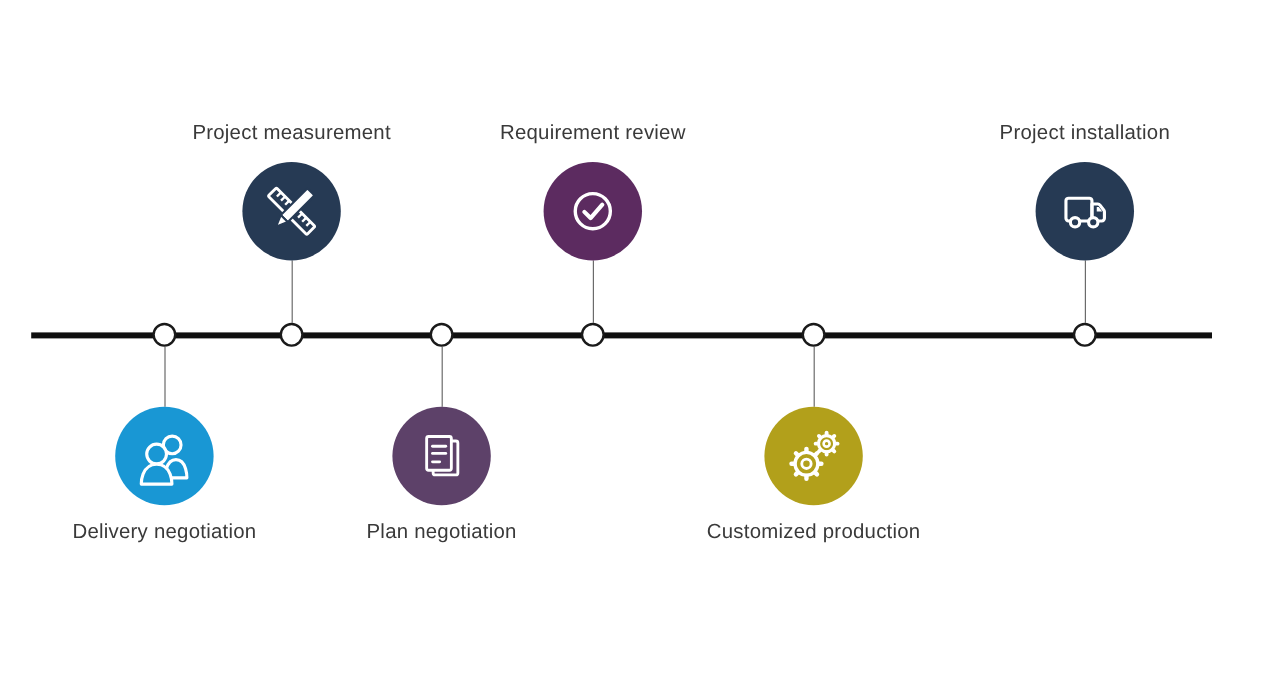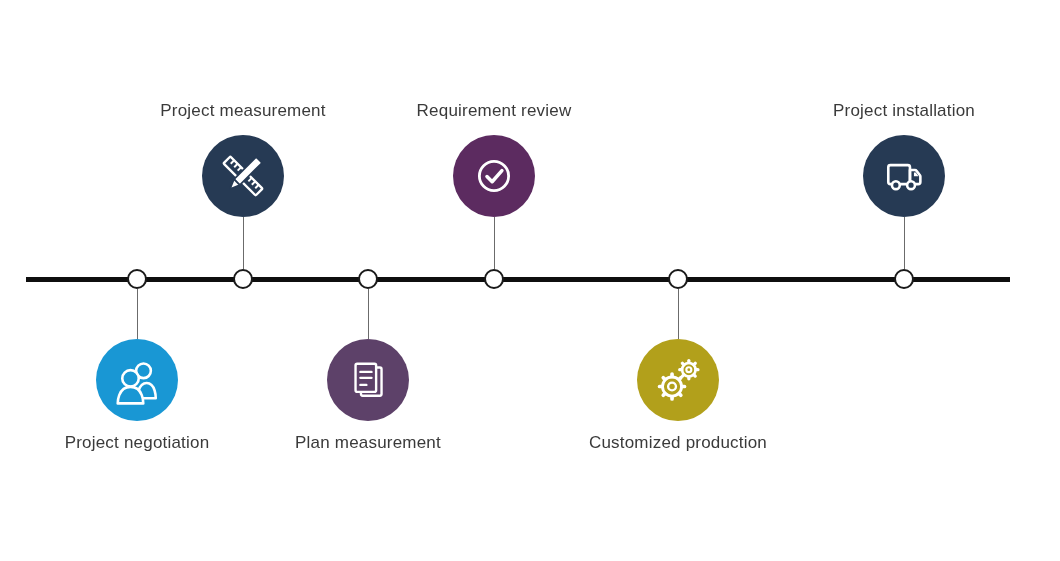--- a/index.html
+++ b/index.html
@@ -59,21 +59,21 @@
     <div class="bubble">
       <svg viewBox="0 0 48 48">
         <g stroke-width="2.4" stroke-linejoin="round">
           <circle class="stroke" cx="30" cy="15.5" r="6.8"></circle>
           <path class="stroke" d="M24.5 40.8 c0 0 -0.1 -14 8.4 -14 c8.5 0 8.4 14 8.4 14 z"></path>
           <circle class="occl" cx="18" cy="22.5" r="7.6"></circle>
           <path class="occl" d="M6.2 45.6 c0 0 -0.2 -15.3 11.8 -15.3 c12 0 11.8 15.3 11.8 15.3 z"></path>
         </g>
       </svg>
     </div>
-    <div class="label">Project negotiation</div>
+    <div class="label">Delivery negotiation</div>
   </div>
 
   <div class="step above s1" style="--c: #263a54;">
     <div class="node"></div>
     <div class="connector"></div>
     <div class="bubble">
       <svg viewBox="0 0 48 48">
         <g transform="rotate(45 24 24)">
           <rect class="stroke" x="3" y="19.5" width="42" height="9" rx="1" stroke-width="2.2"></rect>
           <g stroke="#fff" stroke-width="1.8">
@@ -99,21 +99,21 @@
       <svg viewBox="0 0 48 48">
         <g stroke-width="2.2" stroke-linecap="round" stroke-linejoin="round">
           <rect class="stroke" x="17.5" y="12.5" width="19" height="26" rx="1.5"></rect>
           <rect class="occl" x="12.5" y="9" width="19" height="26" rx="1.5"></rect>
           <line class="stroke" x1="17" y1="16.5" x2="27.2" y2="16.5"></line>
           <line class="stroke" x1="17" y1="22" x2="27.2" y2="22"></line>
           <line class="stroke" x1="17" y1="28.5" x2="22.5" y2="28.5"></line>
         </g>
       </svg>
     </div>
-    <div class="label">Plan measurement</div>
+    <div class="label">Plan negotiation</div>
   </div>
 
   <div class="step below s4" style="--c: #b2a01b;">
     <div class="node"></div>
     <div class="connector"></div>
     <div class="bubble">
       <svg viewBox="0 0 48 48">
         <g class="stroke">
           <circle cx="18.5" cy="30" r="8.8" stroke-width="2.6"></circle>
           <circle cx="18.5" cy="30" r="3.6" stroke-width="2.2"></circle>

